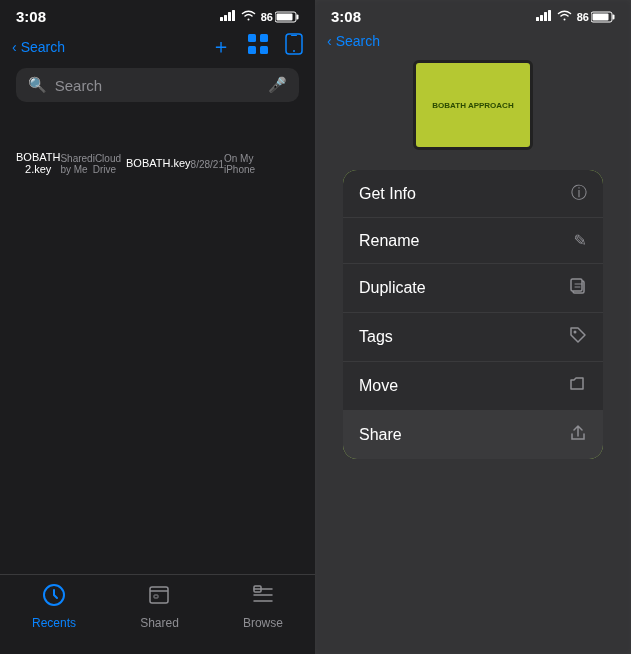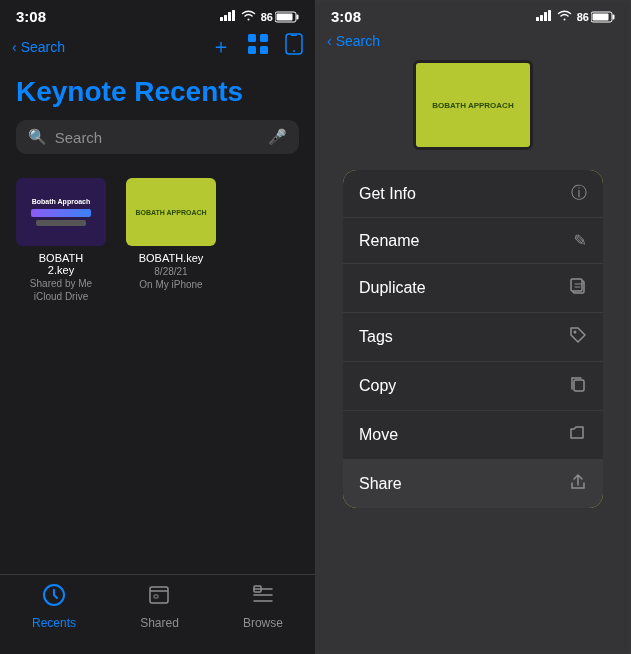--- a/index.html
+++ b/index.html
@@ -70,21 +70,21 @@
 
     .files-grid {
       display: flex;
       flex-wrap: wrap;
       padding: 8px 16px;
       gap: 20px;
     }
 
     .file-item {
       display: flex;
-      flex-direction: column;
+      flex-direction: row;
       align-items: center;
       width: 90px;
     }
     .file-thumbnail {
       width: 90px;
       height: 68px;
       border-radius: 6px;
       overflow: hidden;
       margin-bottom: 6px;
     }
@@ -311,21 +311,20 @@
       <span class="nav-icon">
         <svg width="18" height="22" viewBox="0 0 18 22" fill="none">
           <rect x="1" y="1" width="16" height="20" rx="3" stroke="#0a84ff" stroke-width="1.5"></rect>
           <circle cx="9" cy="18" r="1" fill="#0a84ff"></circle>
           <rect x="6" y="2" width="6" height="1" rx="0.5" fill="#0a84ff"></rect>
         </svg>
       </span>
     </div>
   </div>
 
-  <div class="page-title">Keynote Recents</div>
 
   <div class="search-bar">
     <span style="color:#8e8e93;font-size:15px;">🔍</span>
     <span class="search-placeholder">Search</span>
     <span style="color:#8e8e93;font-size:15px;margin-left:auto;">🎤</span>
   </div>
 
   <div class="files-grid">
 
     <div class="file-item">
@@ -460,29 +459,20 @@
       <div class="menu-item">
         <span class="menu-item-label">Tags</span>
         <span class="menu-item-icon">
           <svg width="18" height="18" viewBox="0 0 18 18" fill="none">
             <path d="M2 2h7l7 7-7 7-7-7V2z" stroke="#8e8e93" stroke-width="1.5" stroke-linejoin="round"></path>
             <circle cx="6" cy="6" r="1.5" fill="#8e8e93"></circle>
           </svg>
         </span>
       </div>
 
-      <div class="menu-item">
-        <span class="menu-item-label">Copy</span>
-        <span class="menu-item-icon">
-          <svg width="18" height="18" viewBox="0 0 18 18" fill="none">
-            <rect x="5" y="5" width="10" height="11" rx="1.5" stroke="#8e8e93" stroke-width="1.5"></rect>
-            <path d="M3 14V3h9" stroke="#8e8e93" stroke-width="1.5" stroke-linecap="round"></path>
-          </svg>
-        </span>
-      </div>
 
       <div class="menu-item">
         <span class="menu-item-label">Move</span>
         <span class="menu-item-icon">
           <svg width="18" height="18" viewBox="0 0 18 18" fill="none">
             <path d="M2 5h3l2-2h7v11H2V5z" stroke="#8e8e93" stroke-width="1.5" stroke-linejoin="round"></path>
           </svg>
         </span>
       </div>
 

